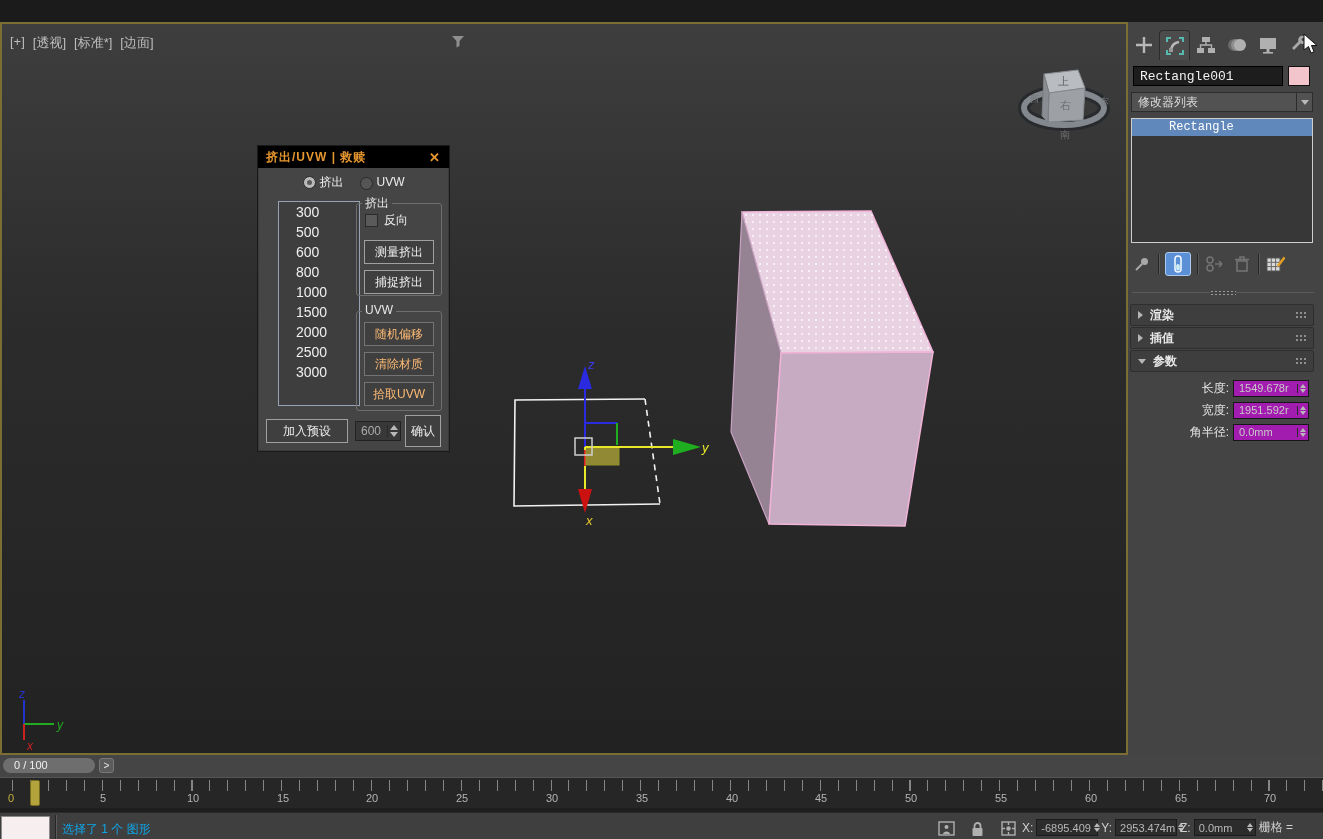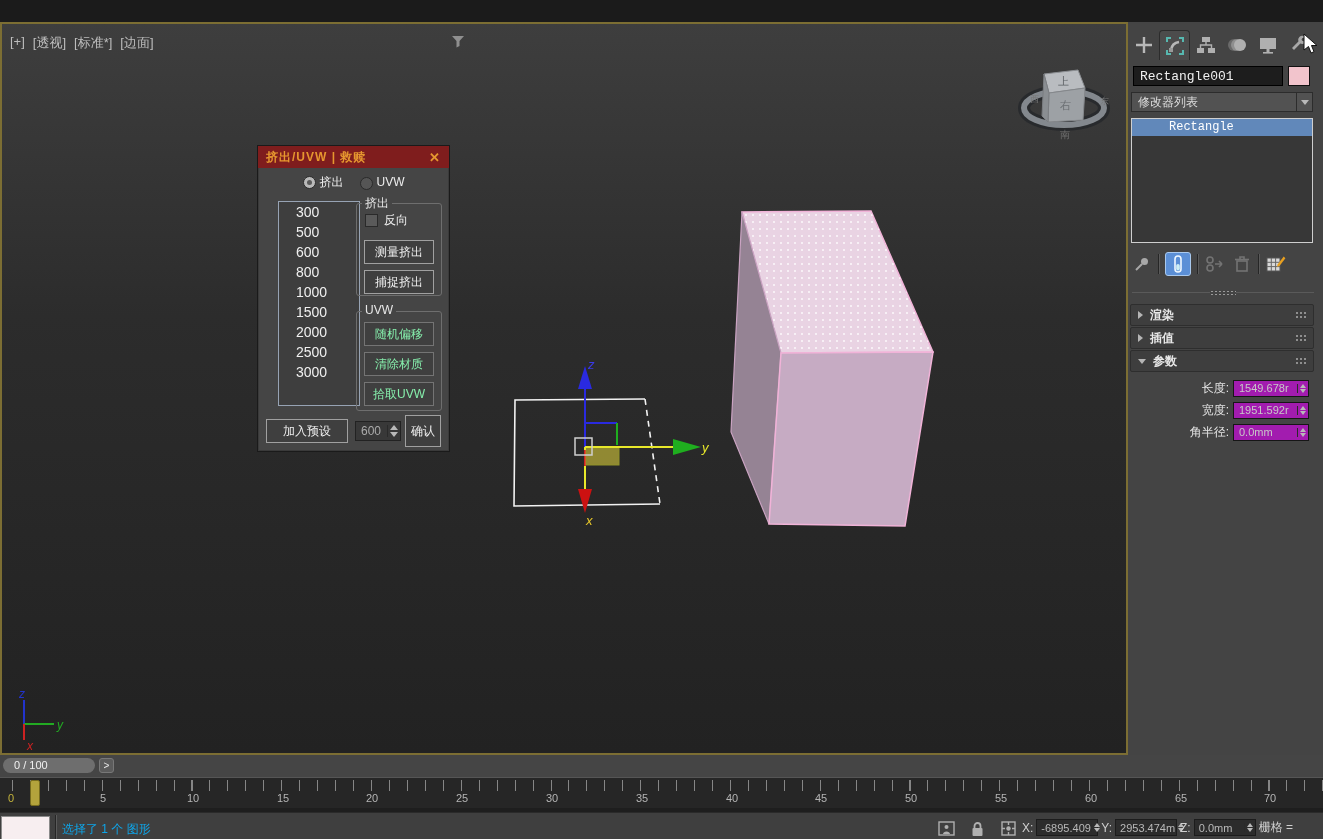--- a/index.html
+++ b/index.html
@@ -18,39 +18,39 @@
     border:2px solid #7c6e33; background:linear-gradient(#3e3e3e, #2c2c2c 40%, #222222); }
   .vp-labels { position:absolute; left:8px; top:10px; color:#bdbdbd; font-size:13px; display:flex; gap:8px; }
   .vp-labels span { cursor:default; }
   .funnel { position:absolute; left:448px; top:9px; }
   .scene { position:absolute; left:0; top:0; width:100%; height:100%; pointer-events:none; }
   .viewcube { position:absolute; left:1012px; top:28px; }
 
   
   .dialog { position:absolute; left:257px; top:145px; width:193px; height:307px; background:#454545;
     border:1px solid #1a1a1a; box-shadow:0 0 0 1px #3a3a3a inset; font-size:12px; }
-  .dlg-title { position:absolute; left:0; top:0; right:0; height:22px; background:#7f1d1d; color:#e6972f;
+  .dlg-title { position:absolute; left:0; top:0; right:0; height:22px; background:#000000; color:#e6972f;
     font-weight:bold; display:flex; align-items:center; padding:0 8px; letter-spacing:1px; }
   .dlg-close { margin-left:auto; color:#e6972f; font-size:13px; font-weight:bold; cursor:pointer; }
   .dlg-radios { position:absolute; left:0; top:28px; width:100%; display:flex; justify-content:center; gap:16px;
     color:#ededed; align-items:center; }
   .radio { width:13px; height:13px; border-radius:50%; border:1px solid #2a2a2a; background:#555;
     display:inline-block; vertical-align:middle; margin-right:4px; position:relative; }
   .radio.on { background:#b9b9b9; }
   .radio.on::after { content:""; position:absolute; left:3px; top:3px; width:5px; height:5px; border-radius:50%; background:#5a5a5a; }
   .preset-list { position:absolute; left:20px; top:55px; width:82px; height:205px; background:#3e3e3e;
     border:1px solid #97a3b4; color:#f0f0f0; font-size:14px; overflow:hidden; }
   .preset-item { height:20px; line-height:20px; padding-left:17px; cursor:default; }
   .group { position:absolute; border:1px solid #6e6e6e; border-radius:3px; }
   .group-label { position:absolute; top:-9px; left:5px; background:#454545; padding:0 3px; color:#e8e8e8; }
   .chkrow { position:absolute; left:8px; top:8px; display:flex; align-items:center; gap:6px; color:#ededed; }
   .checkbox { width:13px; height:13px; background:#5a5a5a; border:1px solid #2a2a2a; }
   .dbtn { position:absolute; left:7px; width:70px; height:24px; background:#3f3f3f; border:1px solid #a0a0a0;
     color:#f0f0f0; font-size:12px; display:flex; align-items:center; justify-content:center; cursor:pointer; }
-  .dbtn.disabled { border-color:#747474; color:#86efac; }
+  .dbtn.disabled { border-color:#747474; color:#fdba74; }
   .dlg-footer { position:absolute; left:8px; right:8px; top:273px; height:24px; display:flex; align-items:center; }
   .dlg-footer .big { width:82px; height:24px; background:#3f3f3f; border:1px solid #a0a0a0; color:#f0f0f0;
     display:flex; align-items:center; justify-content:center; cursor:pointer; }
   .spinfield { margin-left:7px; width:46px; height:20px; background:#383838; border:1px solid #222;
     color:#ababab; font-size:12px; display:flex; align-items:center; padding-left:5px; }
   .spincol { margin-left:auto; display:flex; flex-direction:column; gap:2px; padding:0 2px; border-left:1px solid #2a2a2a; }
   .tri-up { width:0; height:0; border-left:4px solid transparent; border-right:4px solid transparent; border-bottom:5px solid #b9b9b9; }
   .tri-dn { width:0; height:0; border-left:4px solid transparent; border-right:4px solid transparent; border-top:5px solid #b9b9b9; }
   .dlg-footer .ok { margin-left:auto; width:36px; height:32px; background:#3f3f3f; border:1px solid #a0a0a0;
     color:#f0f0f0; display:flex; align-items:center; justify-content:center; cursor:pointer; }

